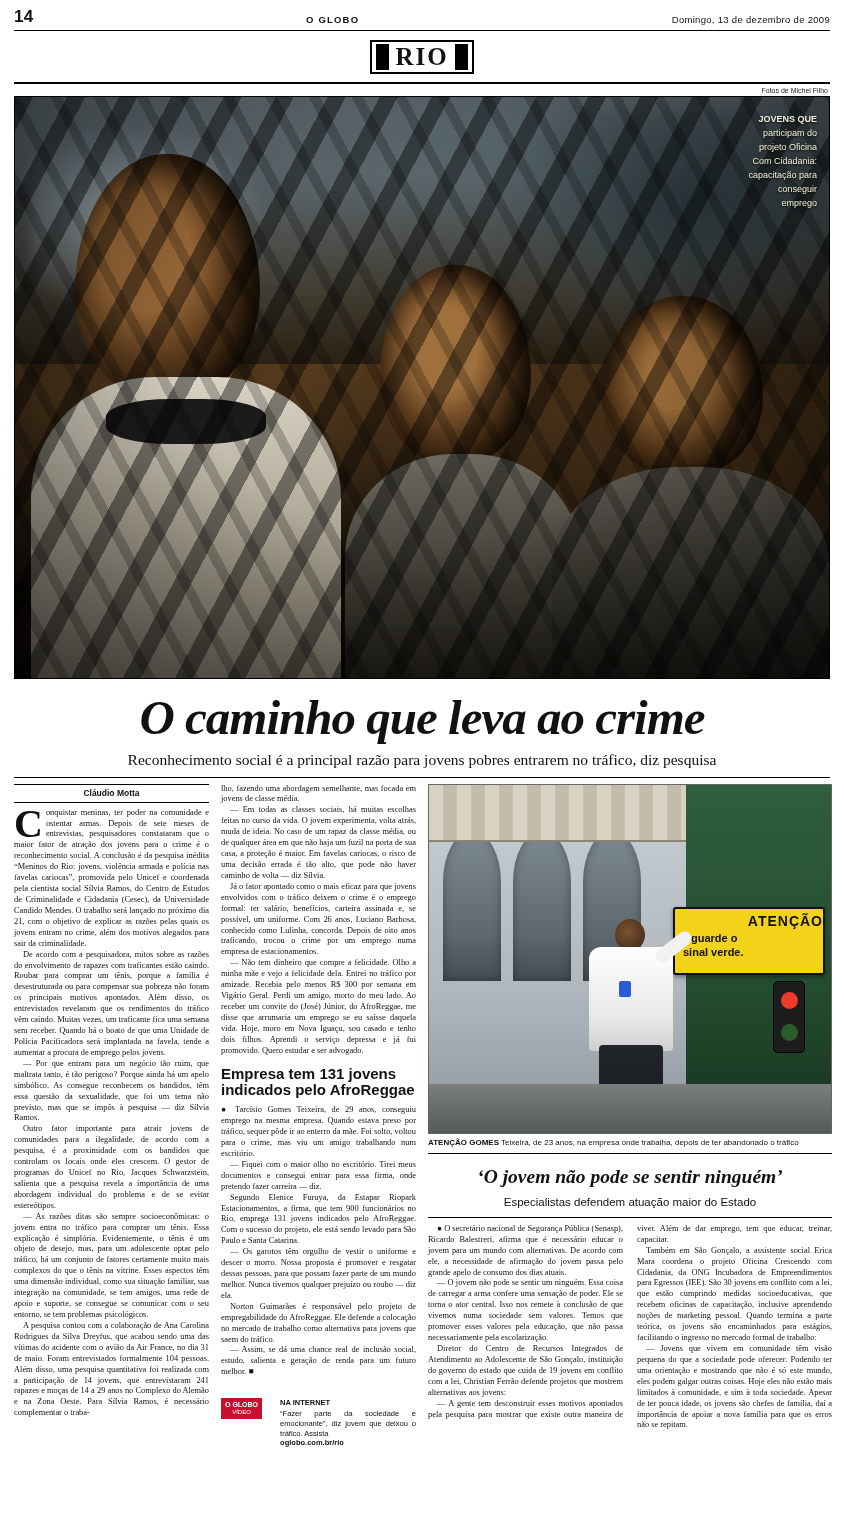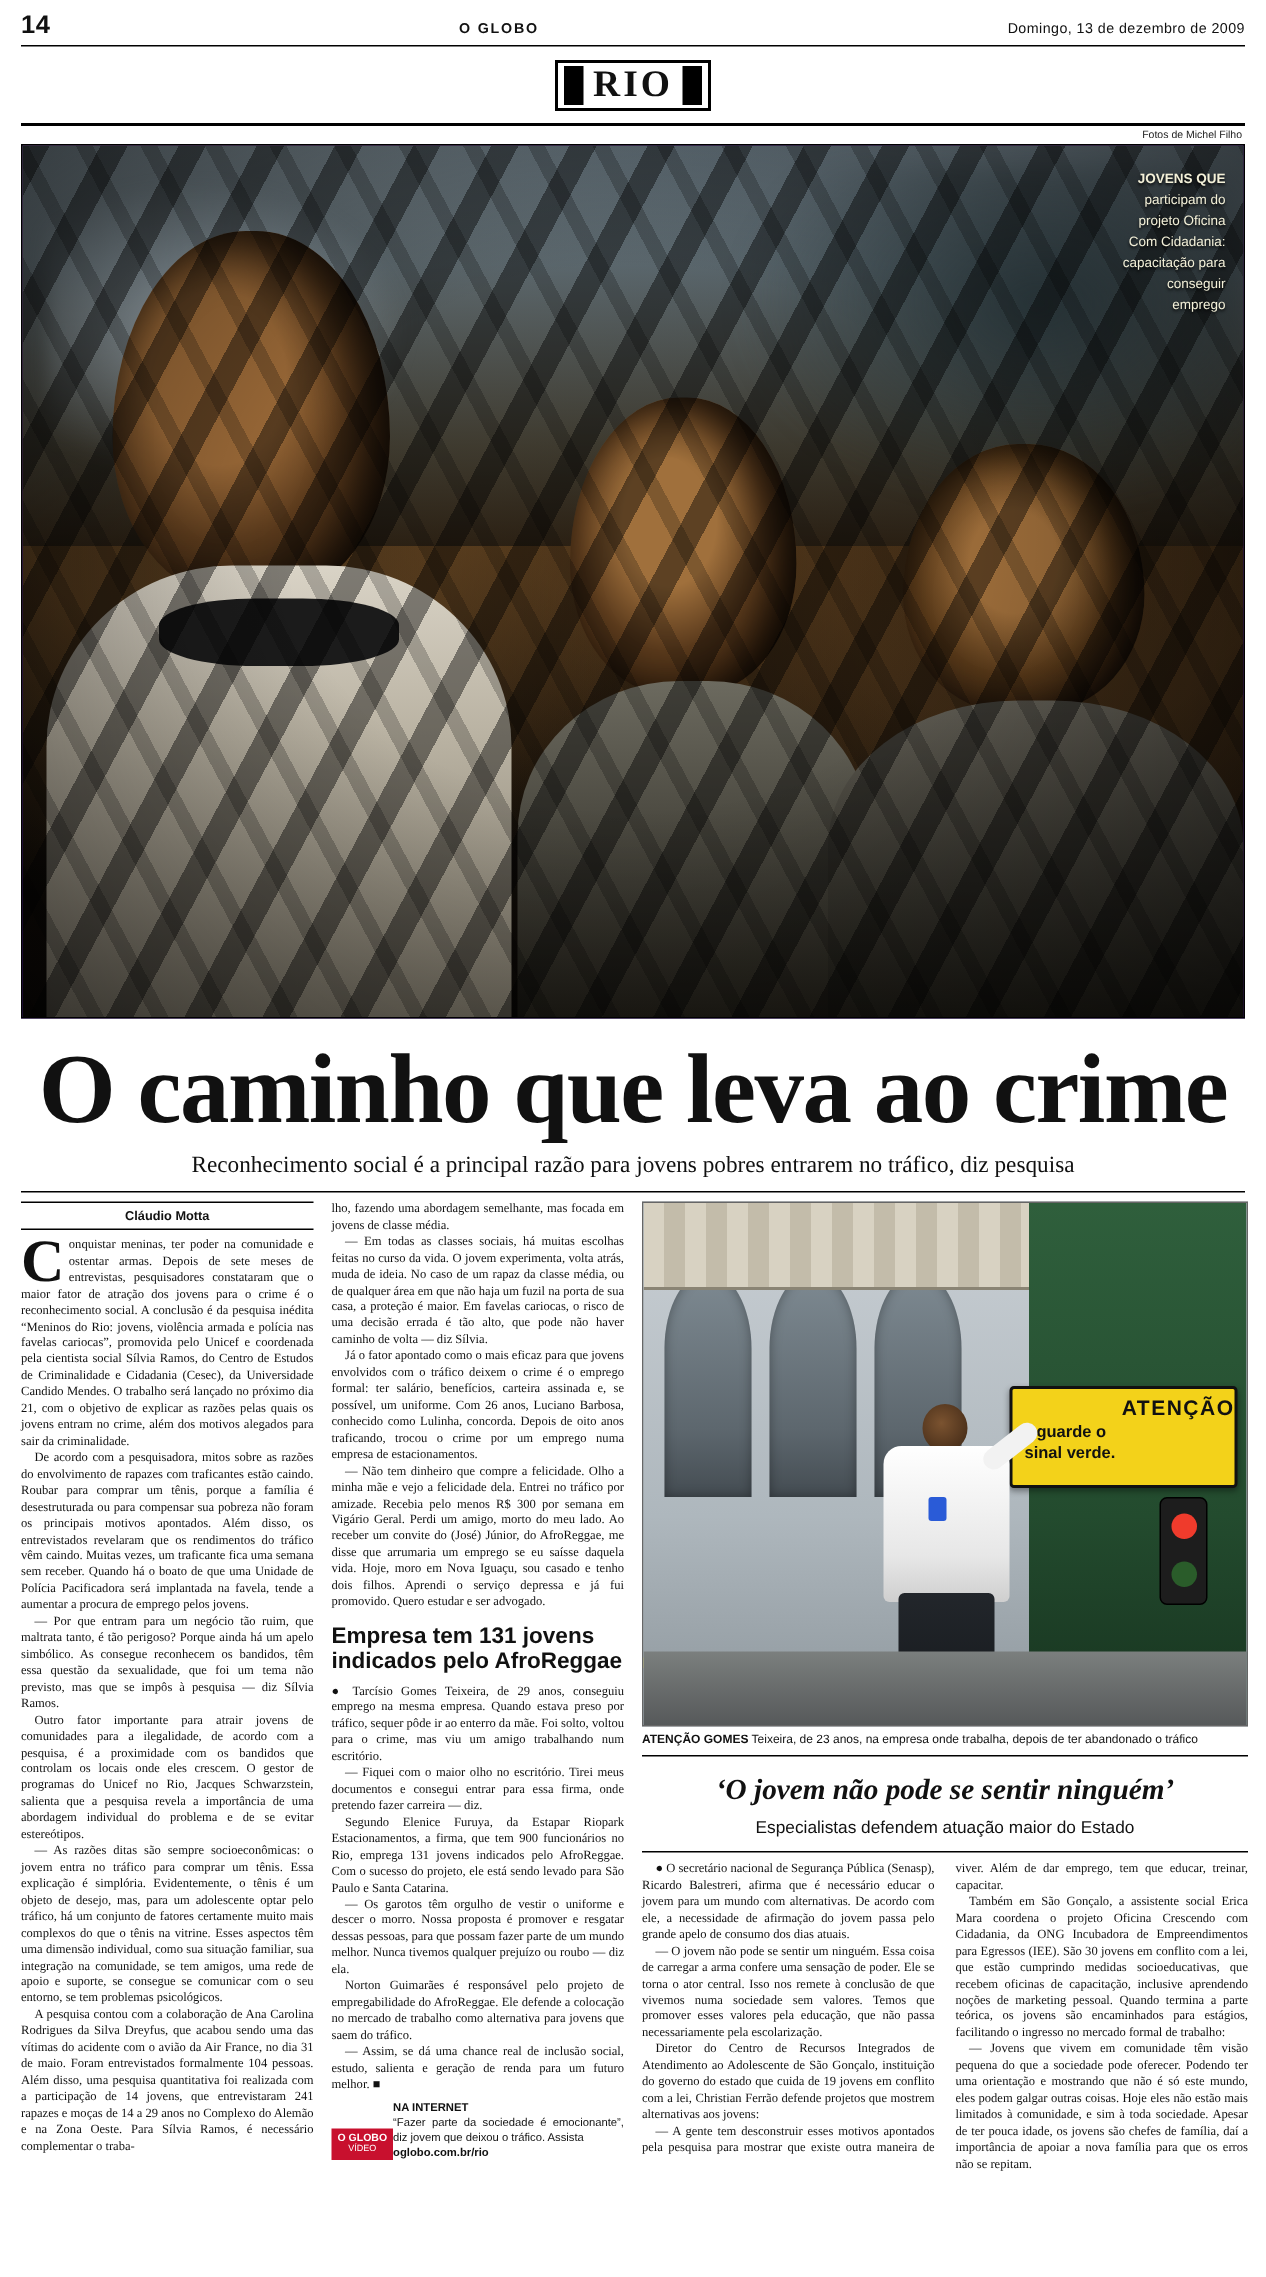--- a/index.html
+++ b/index.html
@@ -89,21 +89,21 @@
     color:#222;
     padding:3px 2px 2px 0;
   }
   .hero{
     position:relative;
     width:816px;
     height:583px;
     overflow:hidden;
     border:1px solid #000;
     box-sizing:border-box;
-    background:#4c1d95;
+    background:#be185d;
   }
   .hero-img{
     position:absolute; inset:0;
     background:
       radial-gradient(circle at 18% 30%, rgba(120,82,40,.55) 0 22%, rgba(0,0,0,0) 45%),
       radial-gradient(circle at 52% 38%, rgba(92,62,30,.45) 0 18%, rgba(0,0,0,0) 42%),
       radial-gradient(circle at 84% 42%, rgba(120,80,38,.40) 0 20%, rgba(0,0,0,0) 46%),
       linear-gradient(180deg,#2a2014 0%, #18120a 42%, #0c0906 100%);
   }
   
@@ -201,24 +201,25 @@
     color:#f3f0d8;
     text-shadow:0 1px 2px rgba(0,0,0,.9);
   }
   .hero-caption b{font-weight:700;}
 
   
   .headline{
     text-align:center;
     font-family:"Liberation Serif", serif;
     font-weight:700;
-    font-size:66px;
+    font-size:49px;
     line-height:1.02;
     letter-spacing:-1px;
     margin:14px 0 8px 0;
+    font-style:italic;
   }
   .subhead{
     text-align:center;
     font-family:"Liberation Serif", serif;
     font-size:15.5px;
     line-height:1.2;
     margin-bottom:7px;
   }
   .rule-mid{border-top:1px solid #000;margin:4px 0 6px 0;}
 
@@ -362,21 +363,21 @@
     column-count:2;
     column-gap:14px;
     font-size:8.4px;
     line-height:1.30;
     text-align:justify;
   }
   .two-col p{margin:0;text-indent:9px;}
 
   
   .promo{
-    display:flex;align-items:flex-end;gap:0;margin-top:4px;
+    display:flex;align-items:flex-start;gap:18px;margin-top:20px;
   }
   .promo-logo{
     background:#c8102e;color:#fff;
     font-family:"Liberation Sans", sans-serif;
     font-size:7px;font-weight:700;
     padding:3px 4px;line-height:1.15;text-align:center;
     white-space:nowrap;
   }
   .promo-logo .vid{display:block;font-size:6px;font-weight:400;}
   .promo-head{

